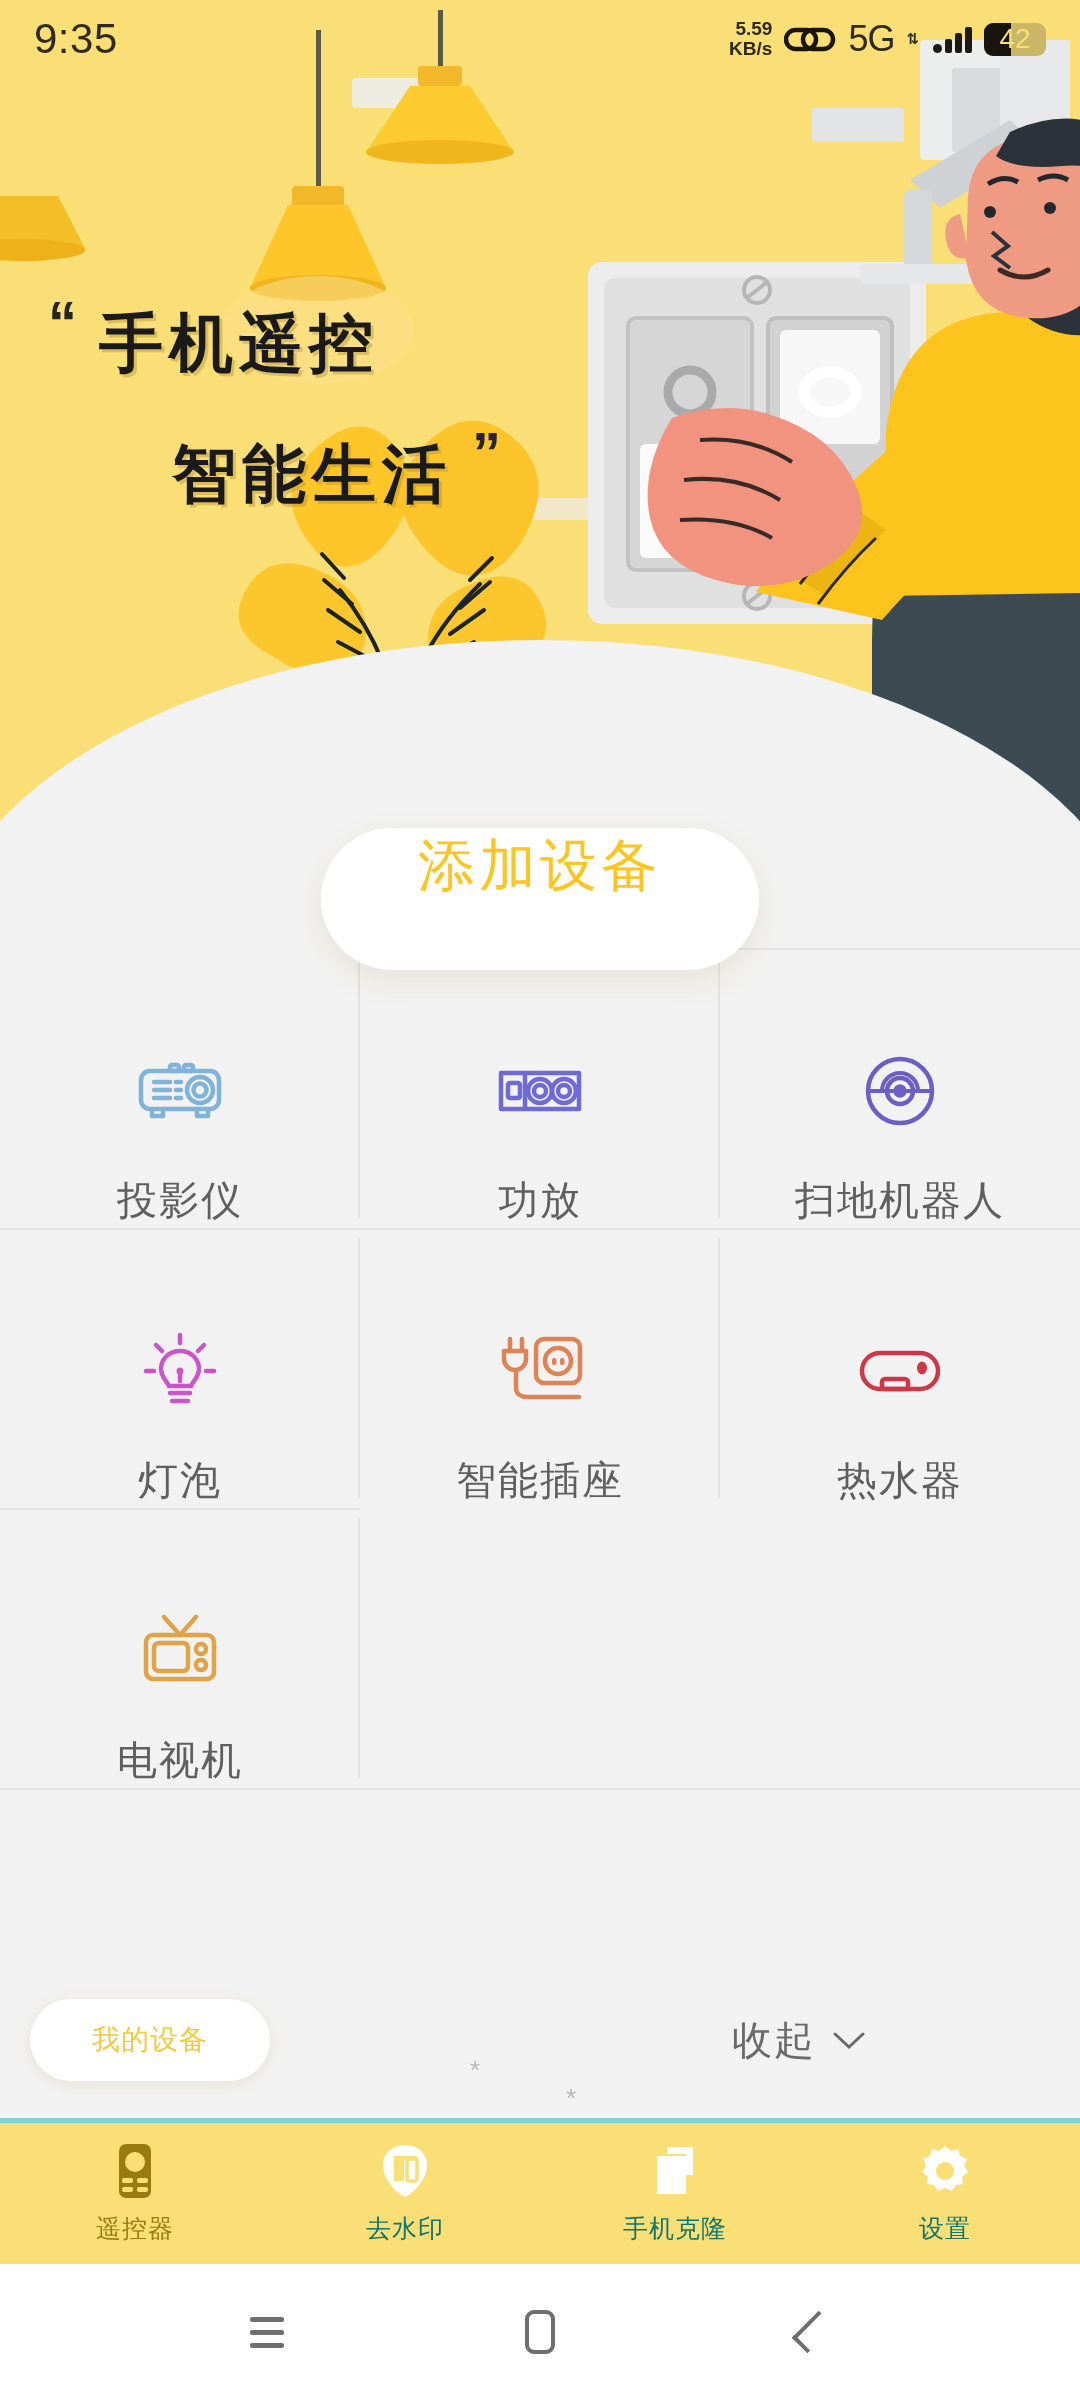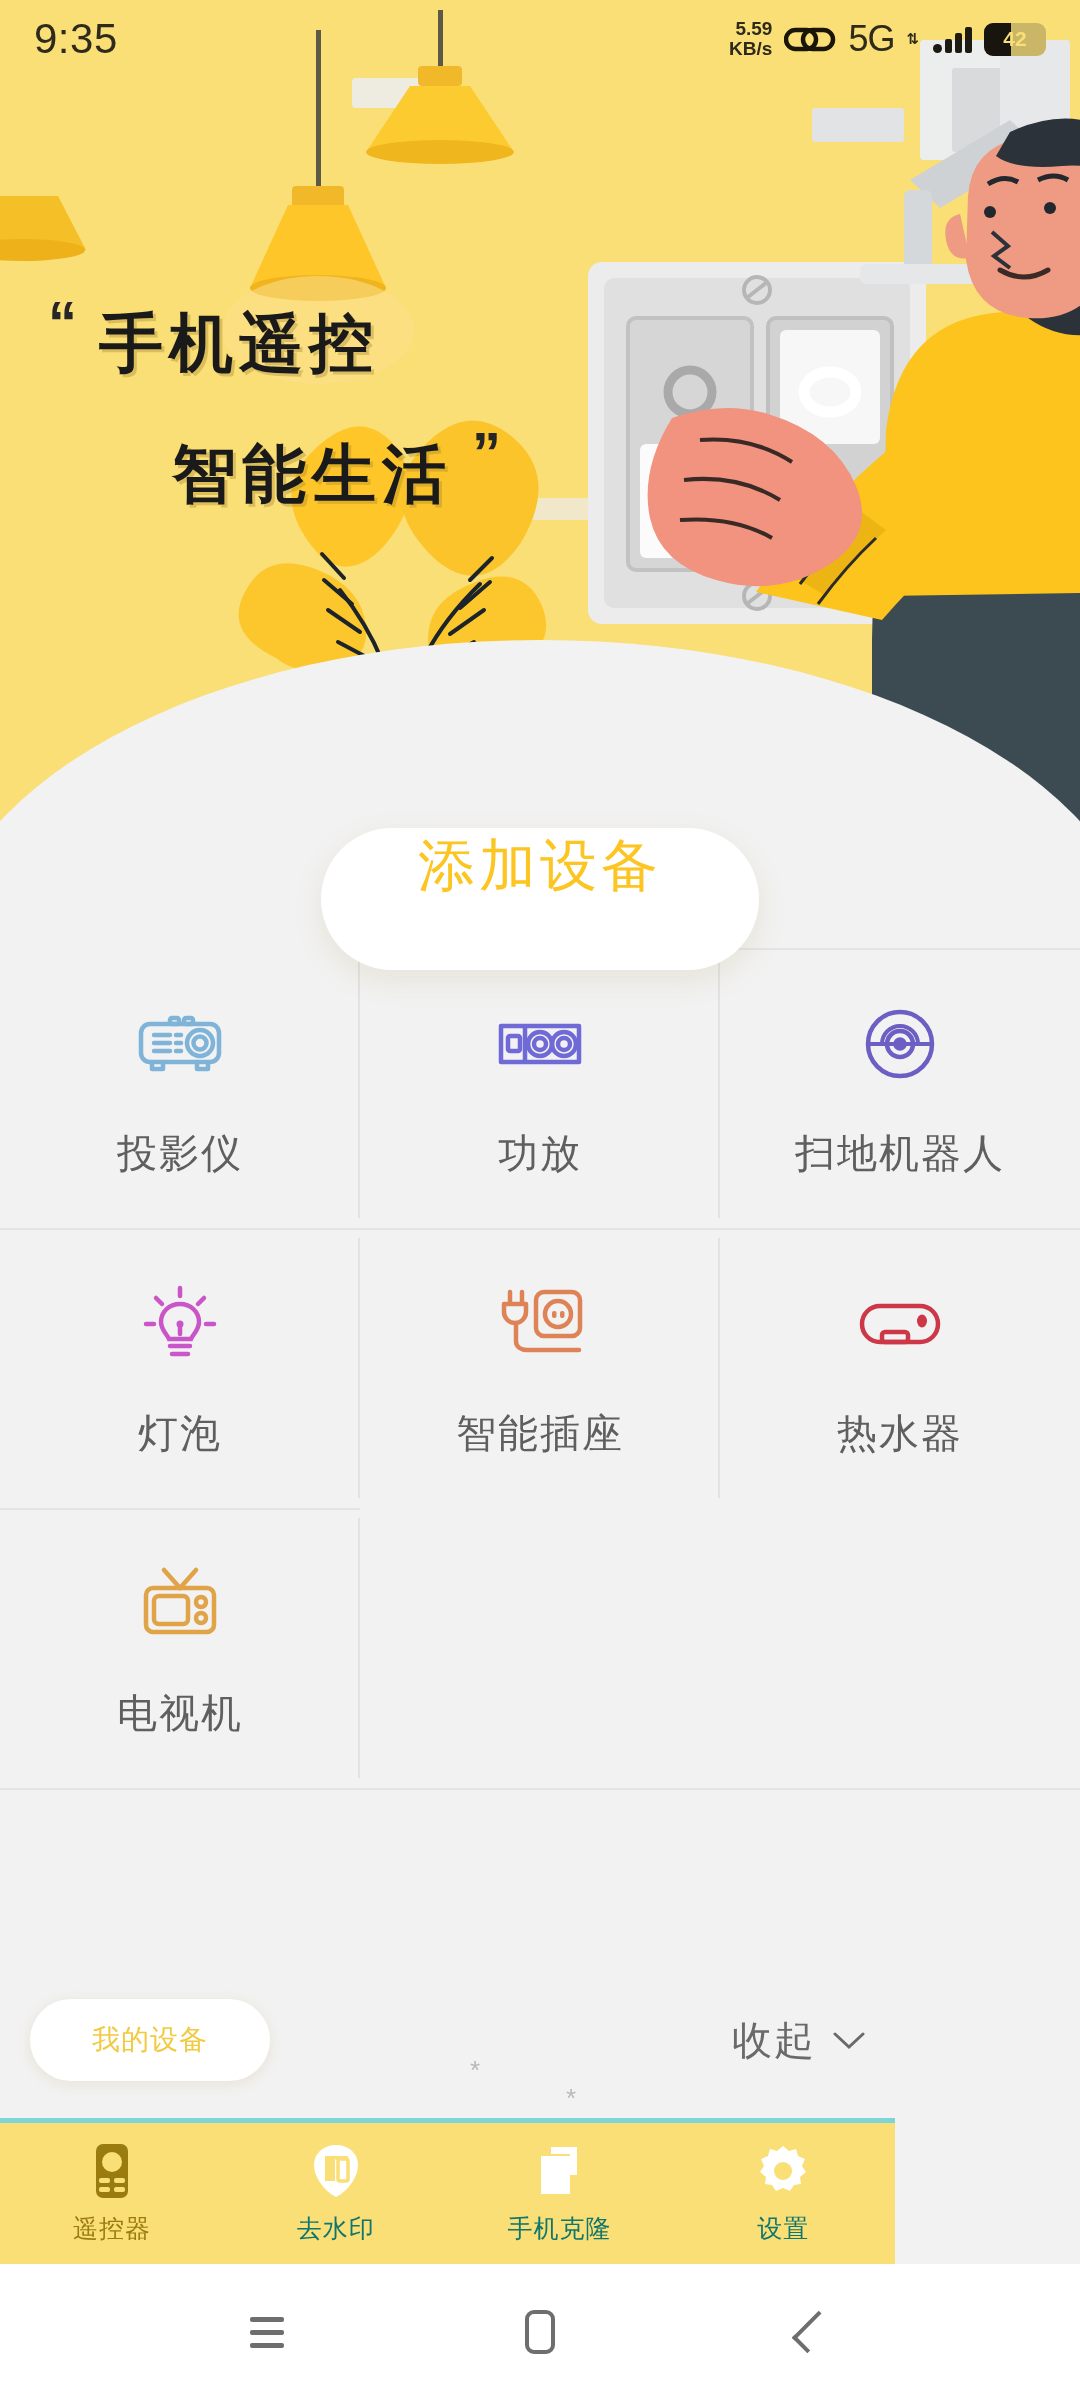--- a/index.html
+++ b/index.html
@@ -39,21 +39,21 @@
   .sig i:nth-child(4){ height:26px; }
   .fivege { font-size:36px; font-weight:400; letter-spacing:-1px; }
   .updown { font-size:15px; font-weight:700; margin-right:2px; }
   .battery {
     position:relative; width:62px; height:33px; border-radius:9px;
     background:#c9b667; display:flex; align-items:center; overflow:hidden;
   }
   .battery .fill { position:absolute; left:0; top:0; bottom:0; width:44%; background:#17150d; }
   .battery .pct {
     position:relative; width:100%; text-align:center;
-    font-size:21px; font-weight:700; color:#fade76; z-index:2;
+    font-size:28px; font-weight:400; color:#fade76; z-index:2;
   }
   .battery:after{
     content:""; position:absolute; right:-7px; top:11px; width:6px; height:11px;
     background:#1b1810; border-radius:0 3px 3px 0;
   }
 
   
   .hero-text { position:absolute; left:48px; top:300px; z-index:20; }
   .hl { display:flex; align-items:flex-start; }
   .hl1 { margin-left:0; }
@@ -79,21 +79,21 @@
     font-size:57px; font-weight:400; color:#fcc521; letter-spacing:4px;
   }
 
   
   .grid {
     position:absolute; left:0; top:948px; width:1080px;
     display:grid; grid-template-columns:repeat(3,1fr);
   }
   .cell {
     height:280px; position:relative;
-    display:flex; flex-direction:column; align-items:center; justify-content:center;
+    display:flex; flex-direction:column; align-items:center; justify-content:flex-end;
     gap:34px;
   }
   .cell:not(:nth-child(3n)):after{
     content:""; position:absolute; right:0; top:10px; bottom:10px; width:2px; background:#e2e2e2;
   }
   .cell-row-b { box-shadow: inset 0 2px 0 #e4e4e4; }
   .dev-icon { width:96px; height:96px; display:flex; align-items:center; justify-content:center; }
   .dev-icon svg { width:100%; height:100%; }
   .dev-label {
     font-family:"DejaVu Sans","Liberation Sans",sans-serif;
@@ -119,21 +119,21 @@
   .collapse .ct {
     font-family:"DejaVu Sans","Liberation Sans",sans-serif;
     font-size:40px; color:#6a6a6a; letter-spacing:2px;
   }
   .chev { width:38px; height:24px; }
   .stars { position:absolute; left:470px; top:2055px; width:160px; height:60px; }
   .stars span { position:absolute; color:#b9b9b9; font-size:26px; }
 
   
   .tabbar {
-    position:absolute; left:0; top:2118px; width:895px; height:146px;
+    position:absolute; left:0; top:2118px; width:1080px; height:146px;
     background:#fade76; display:flex; align-items:center;
     border-top:5px solid #7fd4d8;
   }
   .tab { flex:1; display:flex; flex-direction:column; align-items:center; gap:12px; }
   .tab .ticon { width:52px; height:58px; display:flex; align-items:center; justify-content:center; }
   .tab .tlabel {
     font-family:"DejaVu Sans","Liberation Sans",sans-serif;
     font-size:25px; letter-spacing:1px;
   }
   .tab.active .tlabel { color:#9a7b10; }

